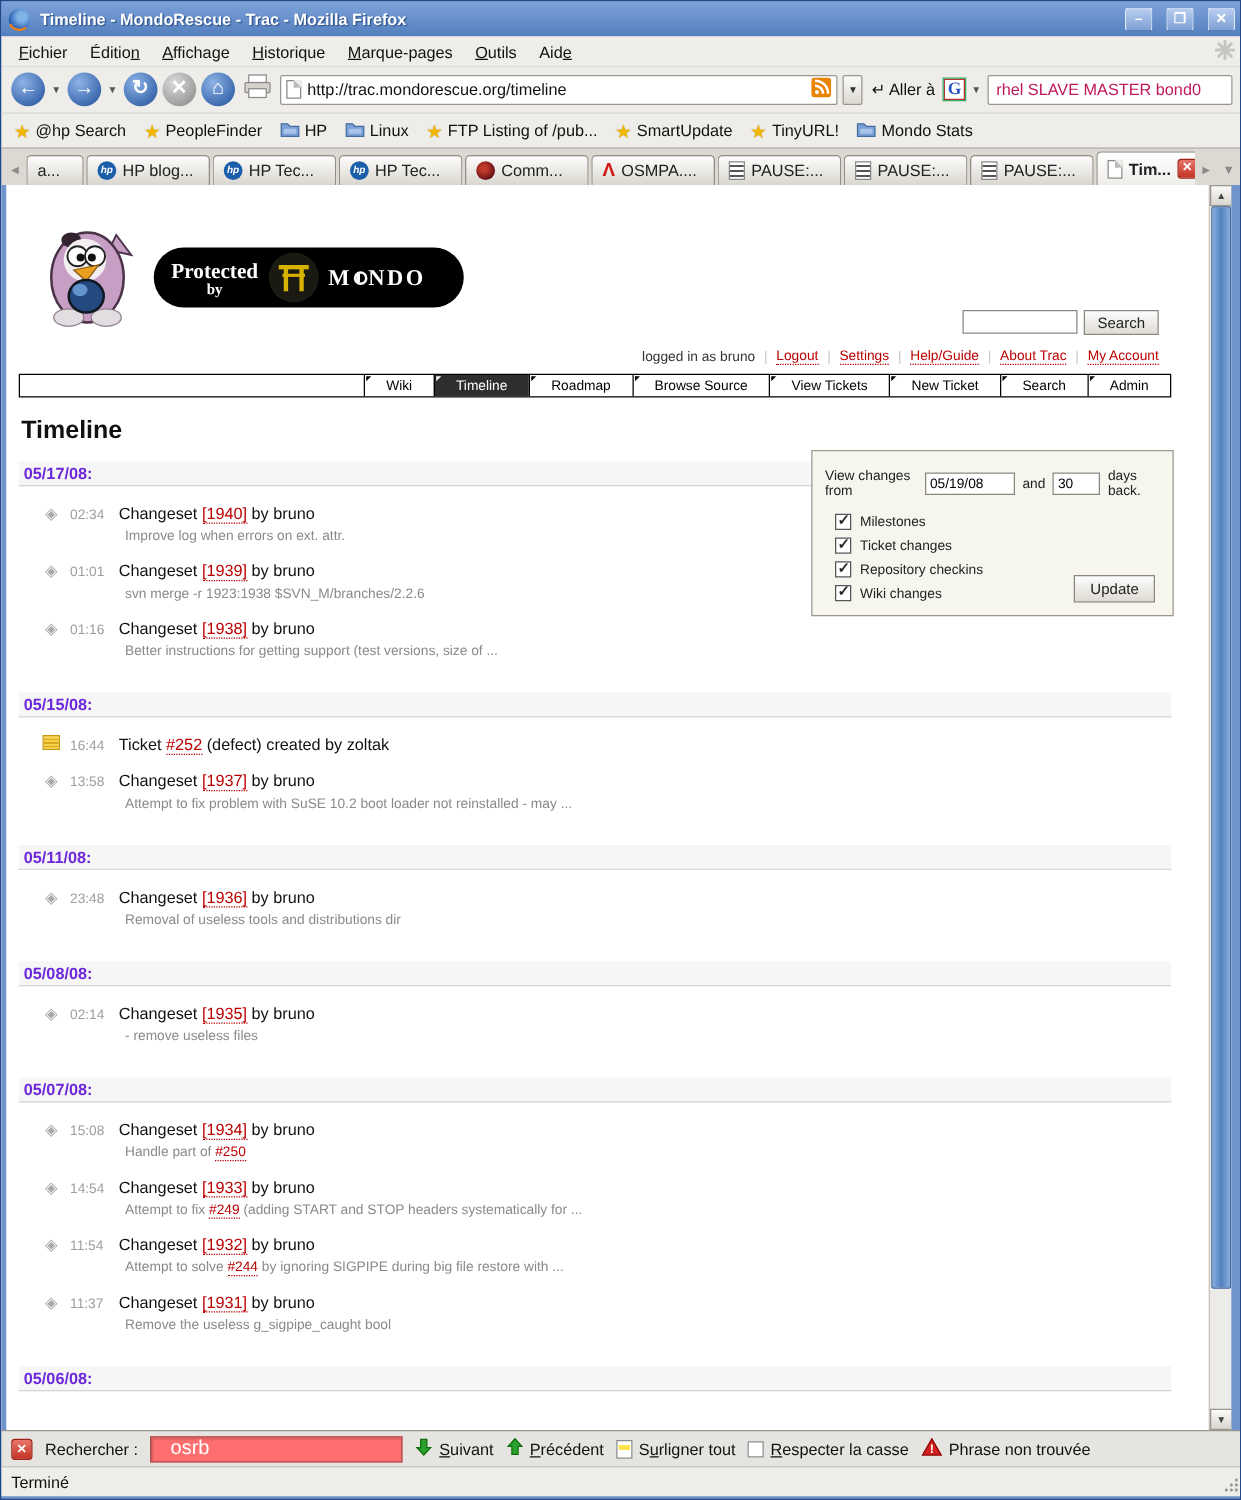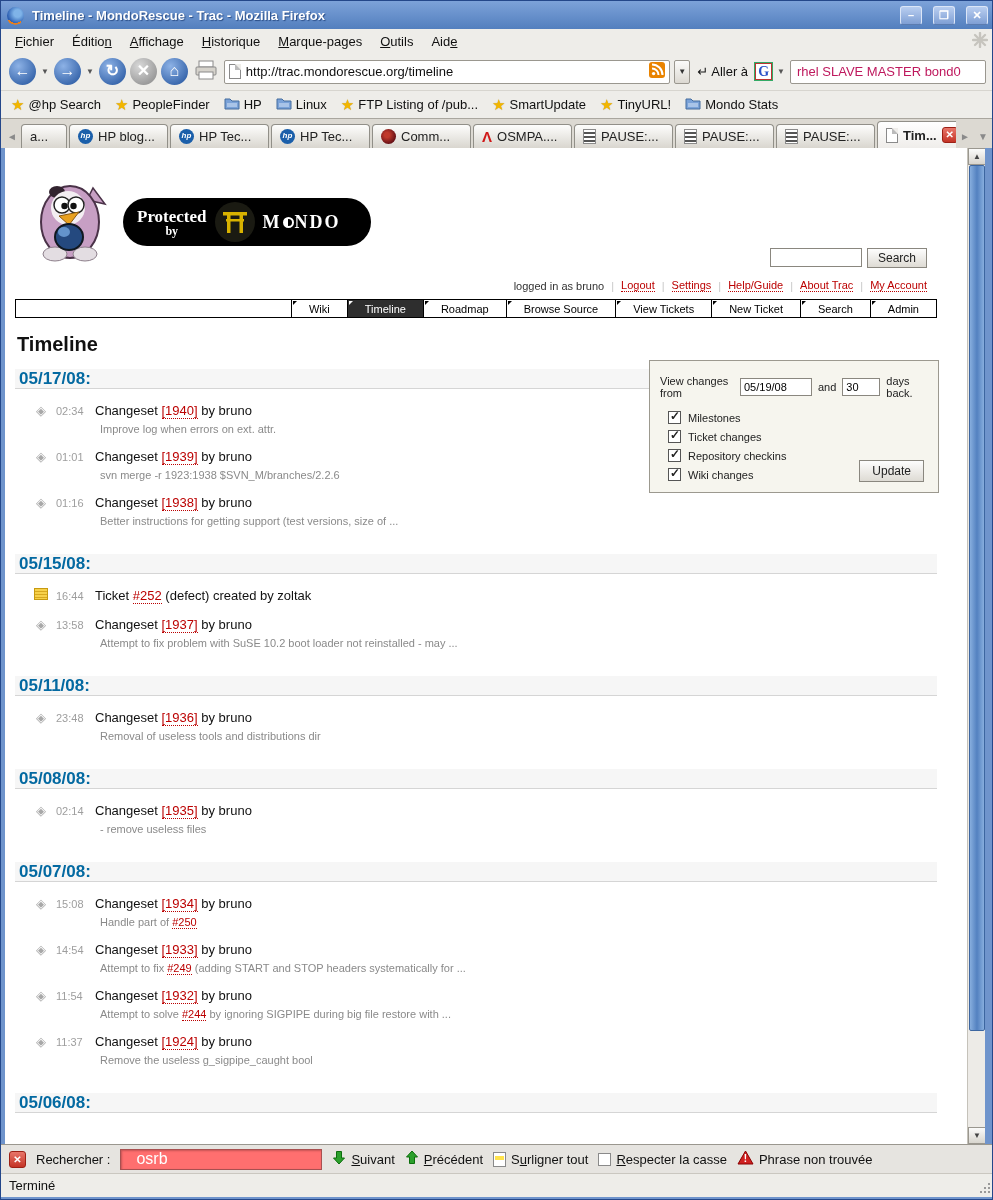--- a/index.html
+++ b/index.html
@@ -170,21 +170,21 @@
     font-family:"Liberation Sans",sans-serif;}
   .f-date { width:72px; } .f-days { width:38px; }
   .filter-checks { margin:12px 0 0 8px; }
   .check-row { display:flex; align-items:center; gap:7px; margin-bottom:6px; }
   .cb { width:13px; height:13px; border:1px solid #555; background:#fff; position:relative; flex:0 0 auto;}
   .cb.checked::after { content:"✓"; position:absolute; left:1px; top:-3px; font-size:12px; font-weight:bold; color:#222; }
   .update-btn { position:absolute; right:14px; bottom:10px; padding:3px 12px; }
 
   .groups { margin-top:13px; margin-right:18px; }
   .date-band { height:20px; line-height:20px; background:#f6f6f6; border-bottom:1px solid #d5d5d5;
-    font-weight:bold; font-size:17px; color:#0369a1; padding-left:4px; margin-top:27px; }
+    font-weight:bold; font-size:13px; color:#6d28d9; padding-left:4px; margin-top:27px; }
   .date-band.first { margin-top:0; }
   .event { margin-top:14px; padding-left:18px; display:flex; align-items:baseline; gap:7px; font-size:13px; color:#111; }
   .ev-icon { width:16px; text-align:center; flex:0 0 auto; align-self:center;}
   .cs-glyph { color:#a8a8a8; font-size:13px; }
   .ticket-ico { display:inline-block; width:14px; height:12px; border:1px solid #c79a10;
     background:repeating-linear-gradient(#f7d14a 0 2px, #d8a81f 2px 3px); }
   .ev-time { color:#9e9e9e; font-size:11px; width:32px; flex:0 0 auto; }
   .ev-title a, .red-link { color:#b00; text-decoration:none; border-bottom:1px dotted #b00; }
   .ev-desc { margin:5px 0 0 85px; font-size:11px; color:#8a8a8a; }
 
@@ -538,21 +538,21 @@
         <div class="ev-desc">Attempt to fix <a class="red-link">#249</a> (adding START and STOP headers systematically for ...</div>
         <div class="event">
           <span class="ev-icon"><span class="cs-glyph">◈</span></span>
           <span class="ev-time">11:54</span>
           <span class="ev-title">Changeset <a>[1932]</a> by bruno</span>
         </div>
         <div class="ev-desc">Attempt to solve <a class="red-link">#244</a> by ignoring SIGPIPE during big file restore with ...</div>
         <div class="event">
           <span class="ev-icon"><span class="cs-glyph">◈</span></span>
           <span class="ev-time">11:37</span>
-          <span class="ev-title">Changeset <a>[1924]</a> by bruno</span>
+          <span class="ev-title">Changeset <a>[1931]</a> by bruno</span>
         </div>
         <div class="ev-desc">Remove the useless g_sigpipe_caught bool</div>
         <div class="date-band">05/06/08:</div>
       </div>
   </div>
 
   <div class="scrollbar">
     <div class="sb-btn sb-up">▲</div>
     <div class="sb-thumb"></div>
     <div class="sb-btn sb-down">▼</div>

